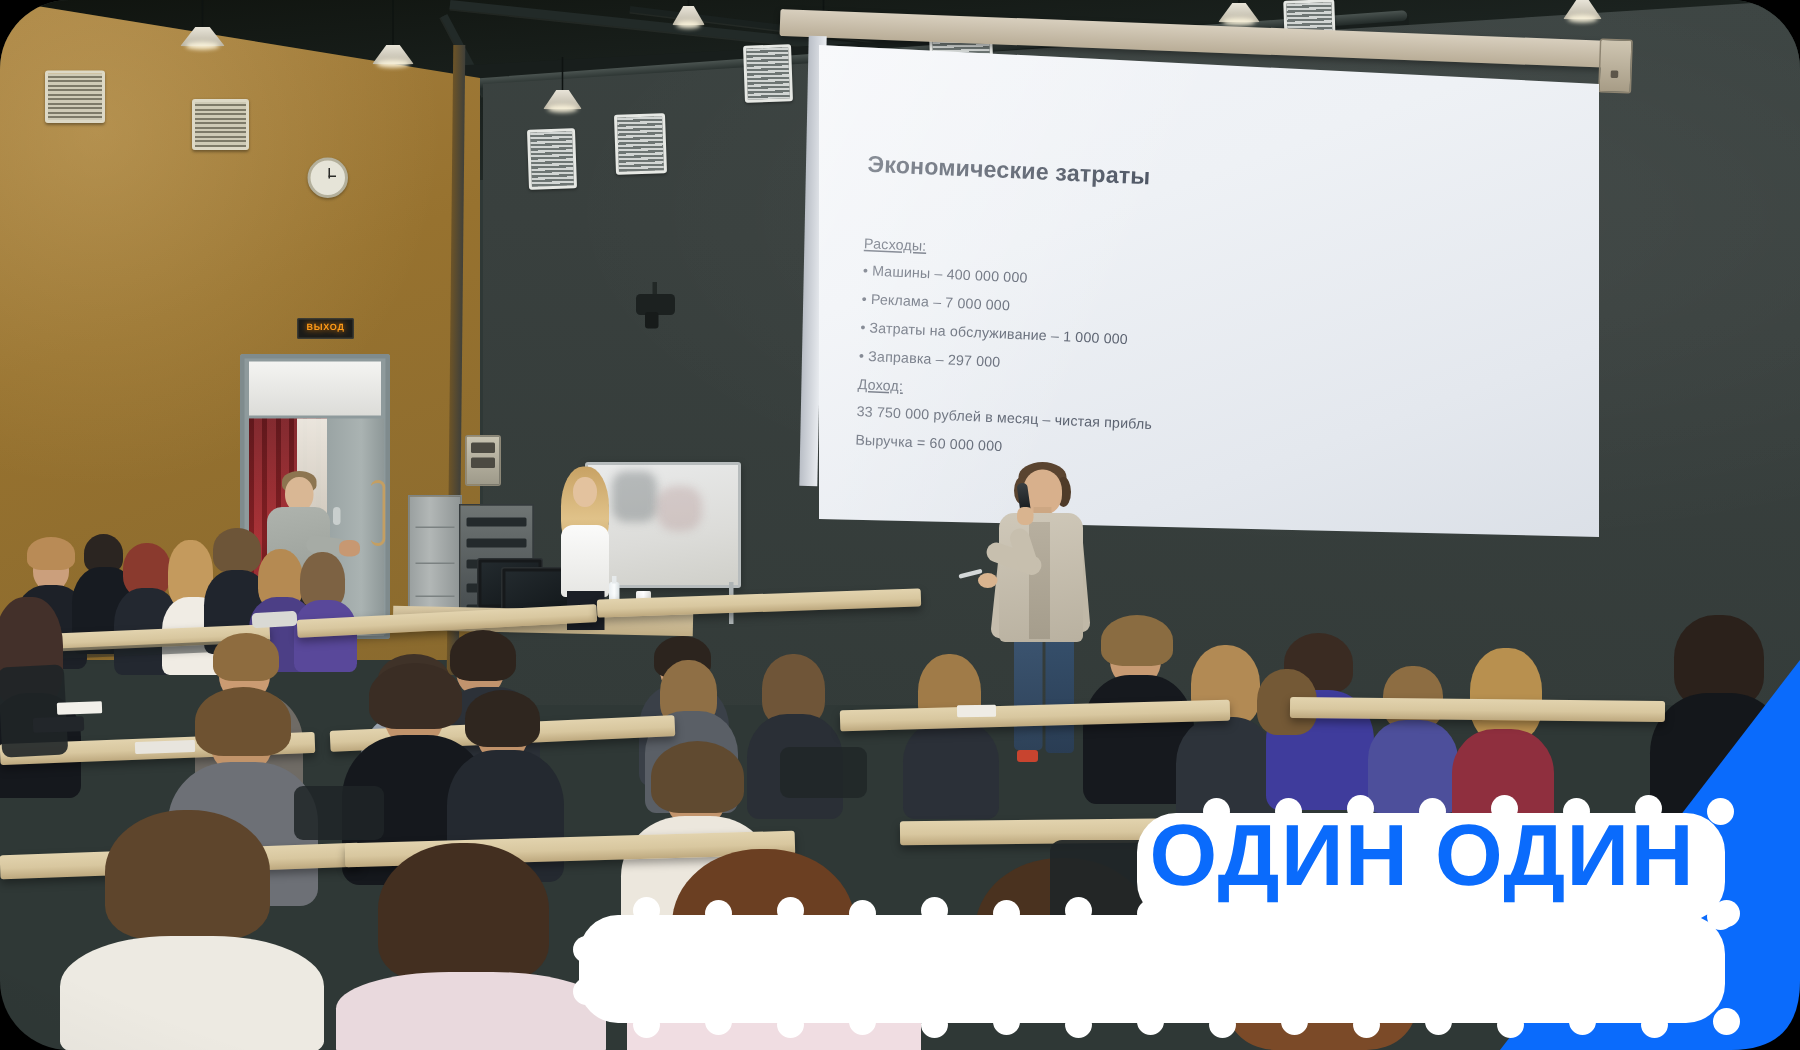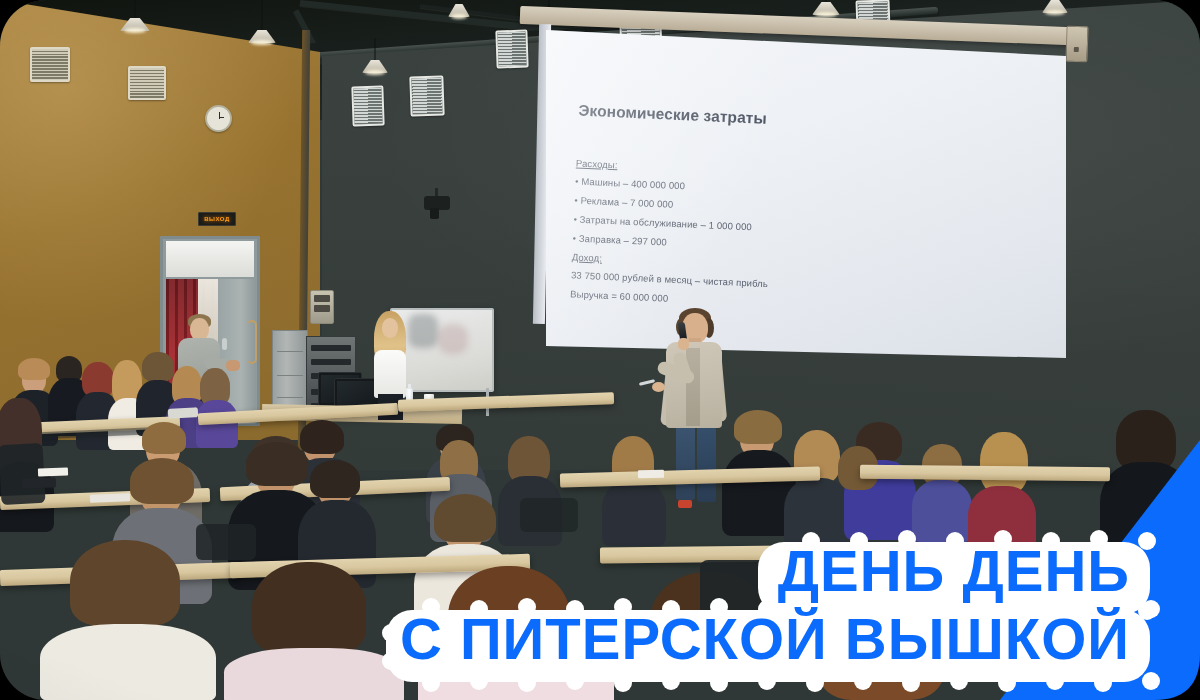--- a/index.html
+++ b/index.html
@@ -719,16 +719,15 @@
     <div class="scallop" style="right:472px;bottom:8px"></div>
     <div class="scallop" style="right:520px;bottom:10px"></div>
     <div class="scallop" style="right:568px;bottom:8px"></div>
     <div class="scallop" style="right:616px;bottom:10px"></div>
     <div class="scallop" style="right:664px;bottom:8px"></div>
     <div class="scallop" style="right:712px;bottom:10px"></div>
     <div class="scallop" style="right:760px;bottom:8px"></div>
     <div class="scallop" style="right:800px;bottom:30px"></div>
     <div class="scallop" style="right:800px;bottom:58px"></div>
 
-    <div class="title-txt txt-1">ДЕНЬ ДЕНЬ</div>
-    <div class="title-txt txt-2">С ПИТЕРСКОЙ ВЫШКОЙ</div>
+    <div class="title-txt txt-1">ОДИН ОДИН</div>
   </div>
 </div>
 
 </body></html>

